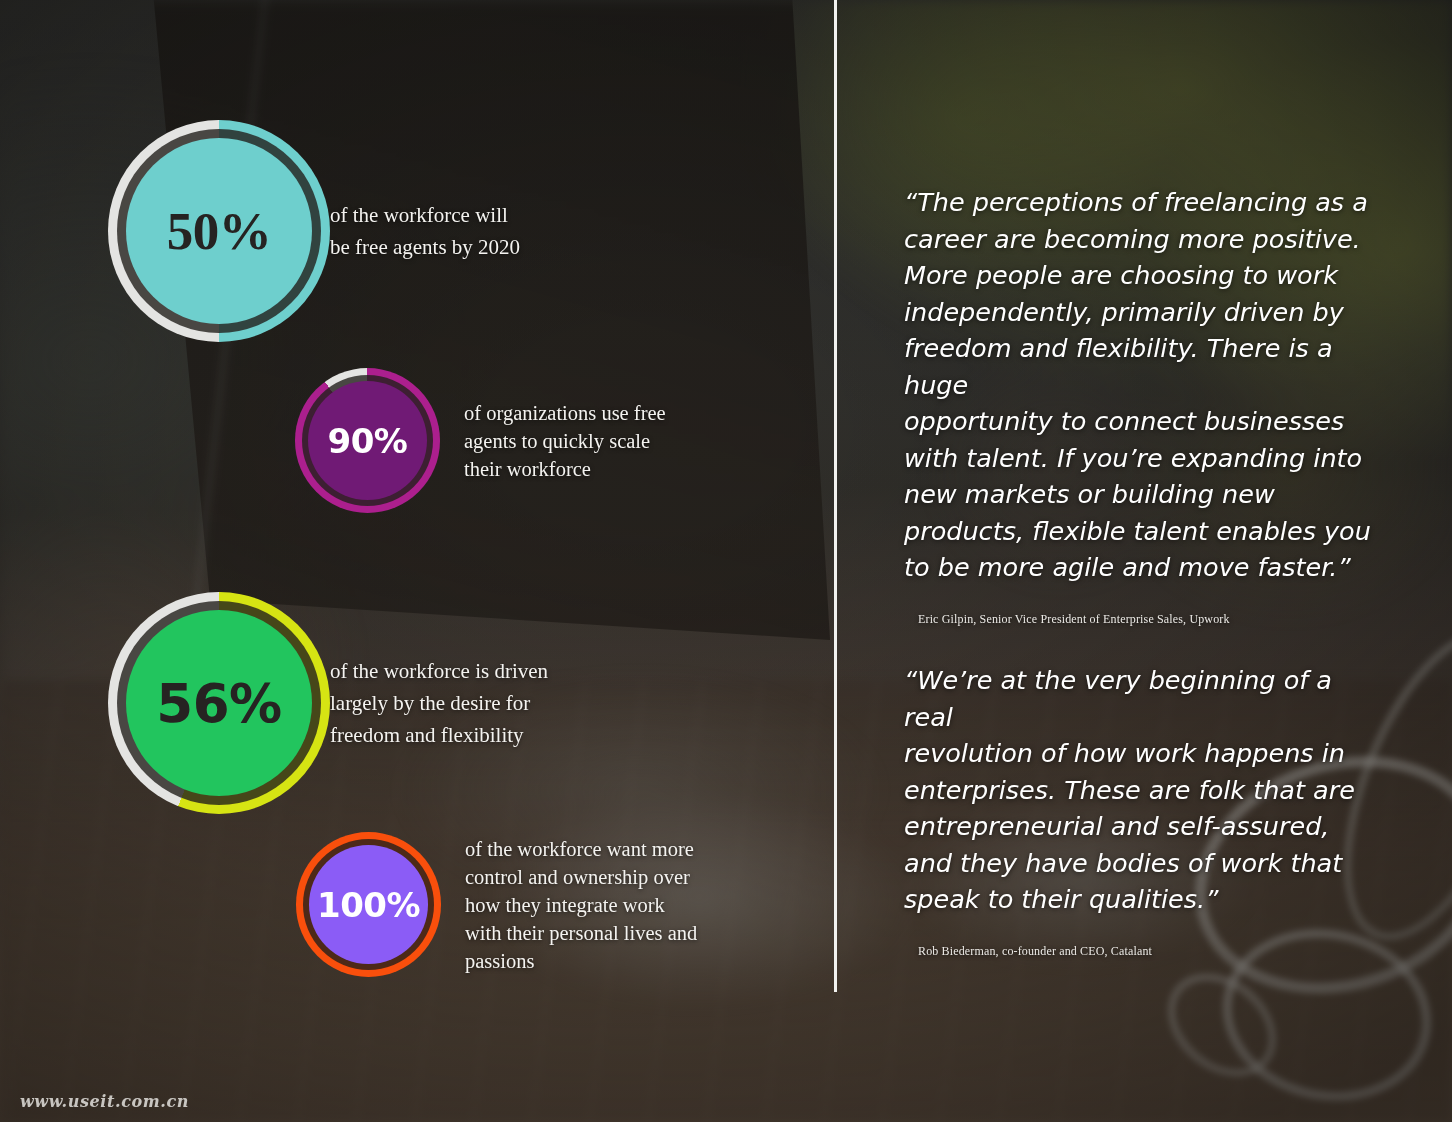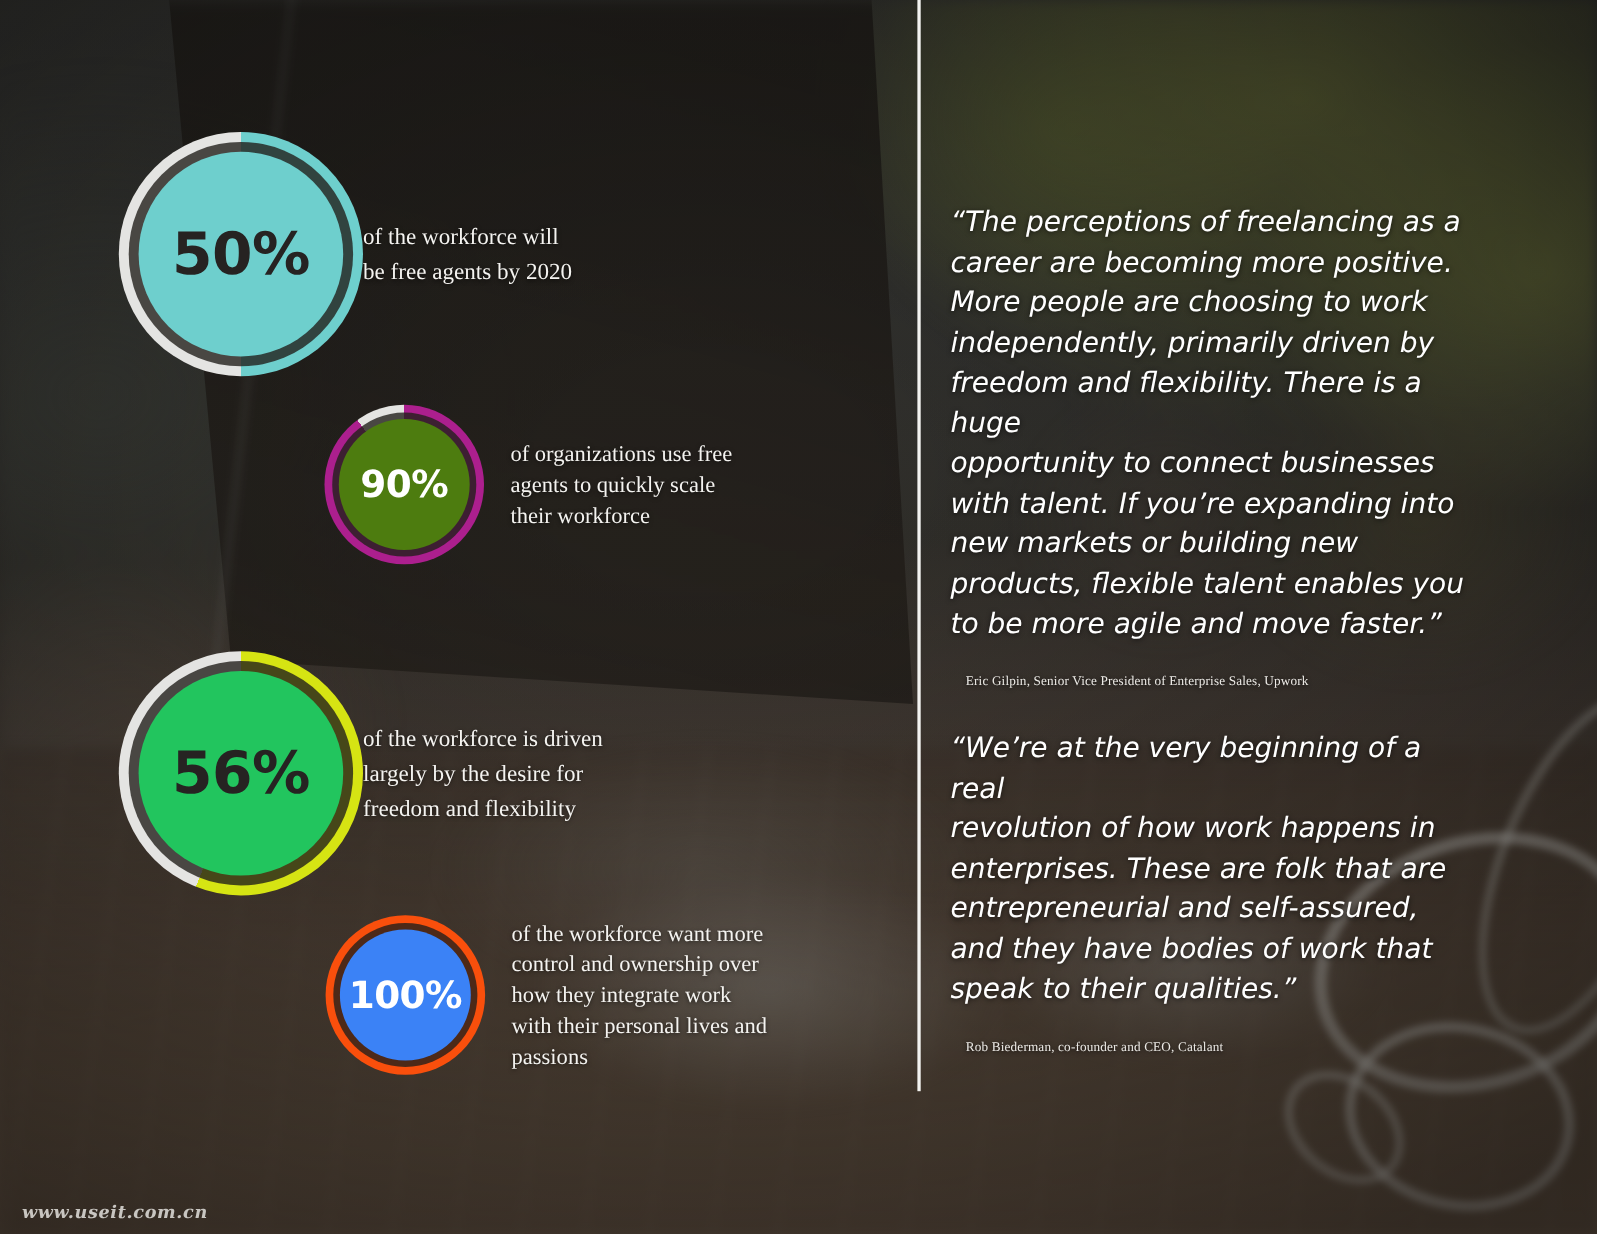--- a/index.html
+++ b/index.html
@@ -167,21 +167,21 @@
   .stat-sm .disc span{ font-size:34px; }
   .stat-sm .copy{ font-size:20.5px; line-height:28px; margin-left:24px; white-space:pre-line; }
 
   
   #stat-50 { left:108px; top:120px; }
   #stat-90 { left:295px; top:368px; }
   #stat-56 { left:108px; top:592px; }
   #stat-100{ left:296px; top:832px; }
 
   
-  .quote-block{ position:absolute; }
+  .quote-block{ position:absolute;margin-left:40px; }
   .quote-text{
     color:#ffffff;
     font-family:"DejaVu Sans", sans-serif;
     font-style:italic;
     font-size:25.5px;
     line-height:36.5px;
     text-shadow:0 1px 5px rgba(0,0,0,.65);
     white-space:pre-line;
   }
   .quote-attr{
@@ -228,32 +228,32 @@
 
   <div id="content">
 
     <div class="divider" style="background: rgb(242, 242, 240);"></div>
 
     <div class="stat stat-lg" id="stat-50">
       <div class="ring">
         <div class="ring-track" style="background: conic-gradient(rgb(110, 207, 205) 0deg, rgb(110, 207, 205) 180deg, rgb(228, 228, 226) 180deg, rgb(228, 228, 226) 360deg);"></div>
         <div class="ring-mask"></div>
         <div class="disc" style="background: rgb(110, 207, 205);">
-          <span style="color: rgb(38, 35, 34);">50%</span>
+          <span style="color: rgb(38, 35, 34); font-family: Liberation Serif, serif;">50%</span>
         </div>
       </div>
       <div class="copy">of the workforce will
 be free agents by 2020</div>
     </div>
 
     <div class="stat stat-sm" id="stat-90">
       <div class="ring">
         <div class="ring-track" style="background: conic-gradient(rgb(172, 31, 142) 0deg, rgb(172, 31, 142) 324deg, rgb(228, 228, 226) 324deg, rgb(228, 228, 226) 360deg);"></div>
         <div class="ring-mask"></div>
-        <div class="disc" style="background: #4d7c0f;">
+        <div class="disc" style="background: #701a75;">
           <span style="color: rgb(255, 255, 255);">90%</span>
         </div>
       </div>
       <div class="copy">of organizations use free
 agents to quickly scale
 their workforce</div>
     </div>
 
     <div class="stat stat-lg" id="stat-56">
       <div class="ring">
@@ -265,21 +265,21 @@
       </div>
       <div class="copy">of the workforce is driven
 largely by the desire for
 freedom and flexibility</div>
     </div>
 
     <div class="stat stat-sm" id="stat-100">
       <div class="ring">
         <div class="ring-track" style="background: conic-gradient(rgb(249, 79, 12) 0deg, rgb(249, 79, 12) 360deg, rgb(249, 79, 12) 360deg, rgb(249, 79, 12) 360deg);"></div>
         <div class="ring-mask"></div>
-        <div class="disc" style="background: #3b82f6;">
+        <div class="disc" style="background: #8b5cf6;">
           <span style="color: rgb(255, 255, 255);">100%</span>
         </div>
       </div>
       <div class="copy">of the workforce want more
 control and ownership over
 how they integrate work
 with their personal lives and
 passions</div>
     </div>
 

